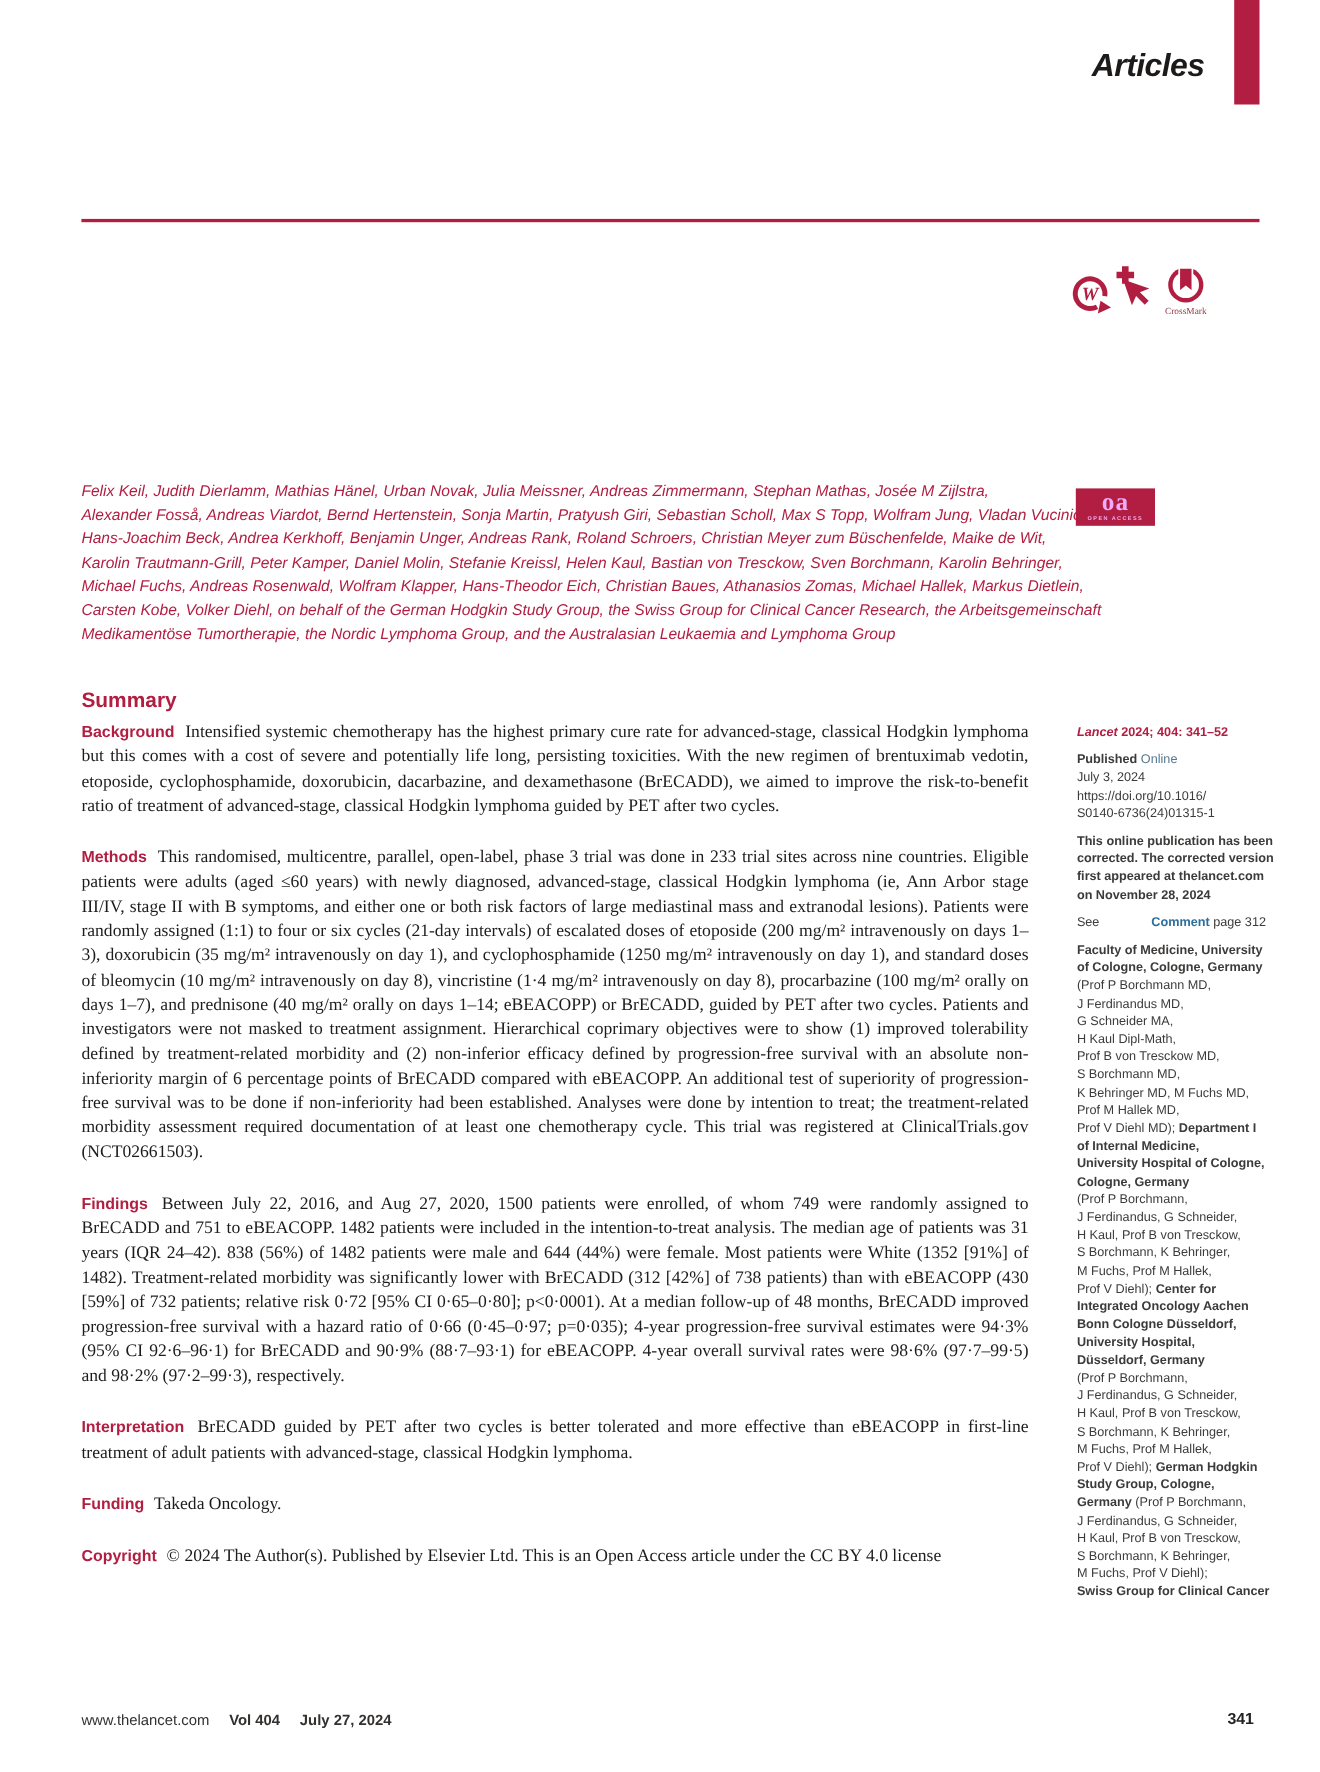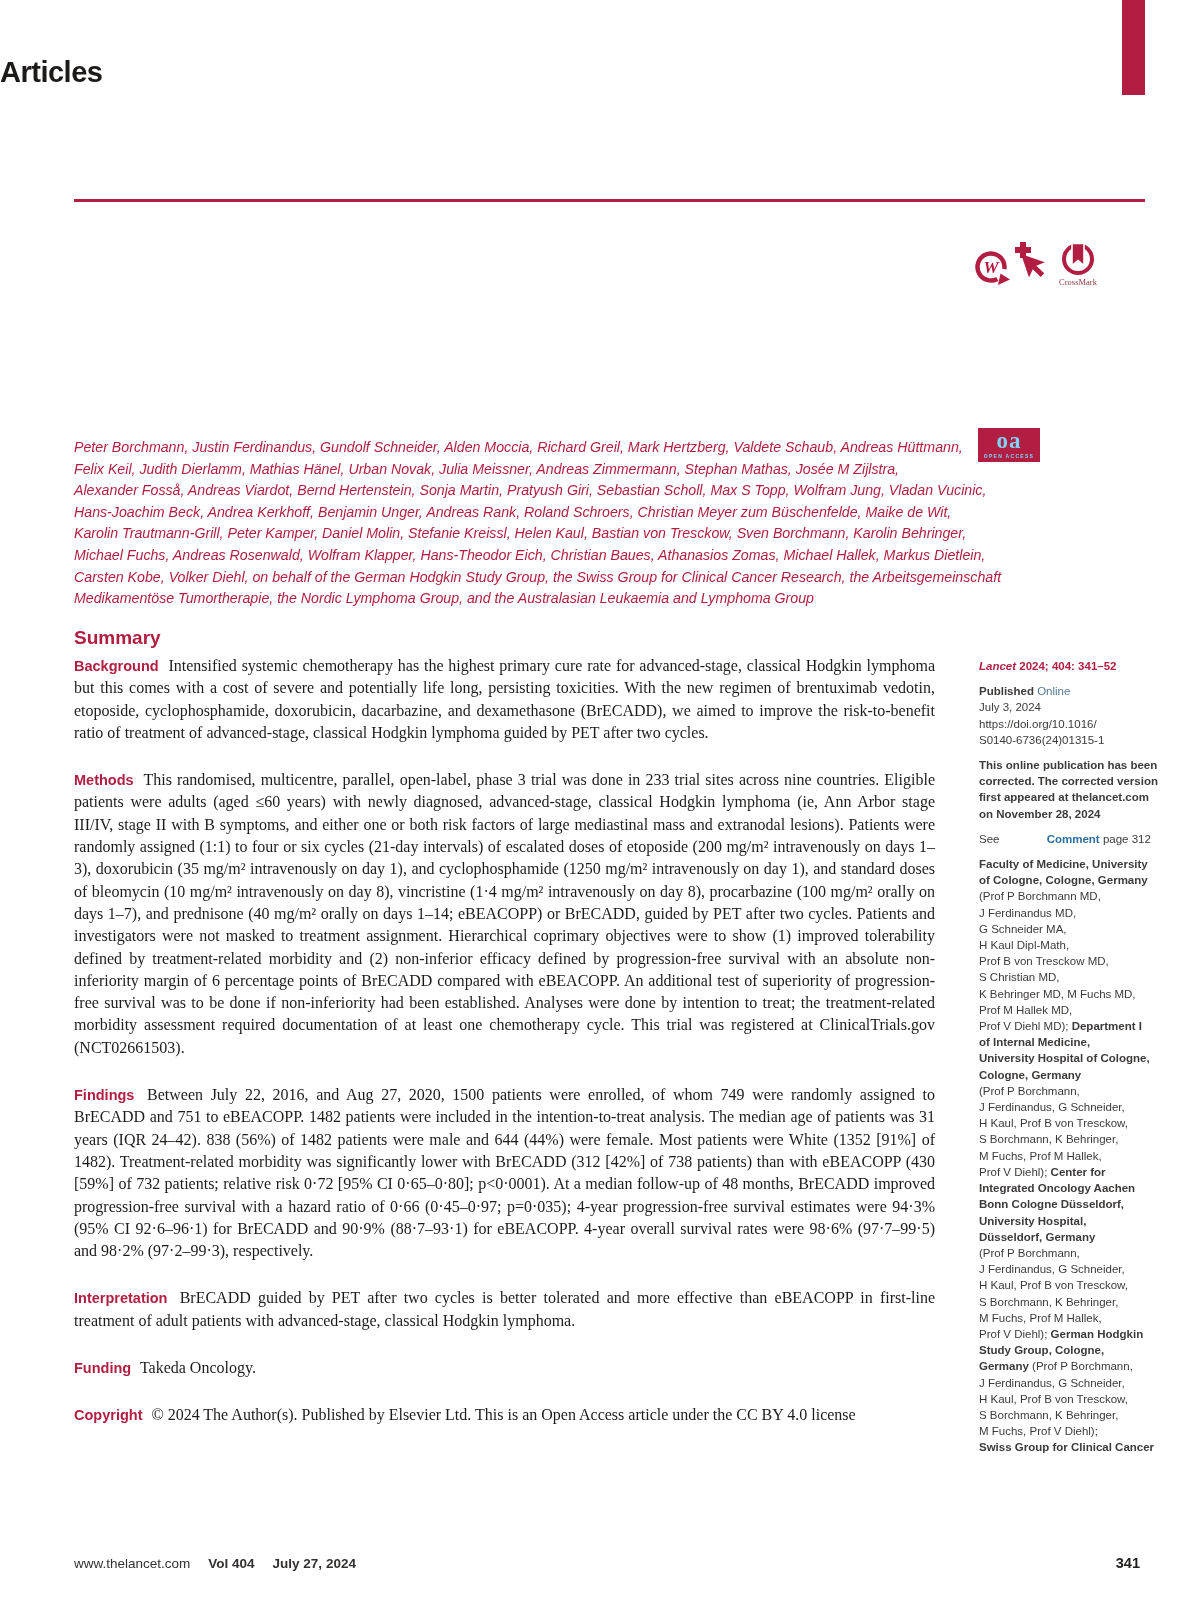--- a/index.html
+++ b/index.html
@@ -6,37 +6,37 @@
     --crimson:#b21e41;
     --link-blue:#2c6e9c;
     --online-blue:#54788f;
     --ink:#1e1c1b;
   }
   html,body{margin:0;padding:0;background:#fff;}
   .page{position:relative;width:1200px;height:1611px;background:#fff;overflow:hidden;
         font-family:"Liberation Sans",sans-serif;color:var(--ink);}
 
   .articles-bar{position:absolute;left:1122px;top:0;width:23px;height:95px;background:var(--crimson);}
-  .articles-label{position:absolute;left:0;top:56px;width:1095px;text-align:left;
-        font-size:29px;font-weight:700;color:#1d1b1a;letter-spacing:-0.5px;}
+  .articles-label{position:absolute;left:0;top:44px;width:1095px;text-align:right;
+        font-size:29px;font-weight:700;color:#1d1b1a;letter-spacing:-0.5px;font-style:italic;}
   .top-rule{position:absolute;left:74px;top:199px;width:1071px;height:3px;background:var(--crimson);}
 
   .title{position:absolute;left:74px;top:237px;width:850px;font-size:32px;line-height:43px;
         font-weight:700;color:#292725;letter-spacing:-0.2px;}
   .title div{white-space:nowrap;}
 
   .title-icons{position:absolute;left:973px;top:240px;width:140px;height:62px;}
   .ic-fill{fill:var(--crimson);}
   .ic-stroke{stroke:var(--crimson);fill:none;}
   .crossmark{position:absolute;left:76px;top:2px;width:58px;text-align:center;}
   .crossmark svg{display:block;margin:0 auto;}
   .crossmark-label{font-family:"Liberation Serif",serif;font-size:8.5px;color:#93353f;margin-top:1px;}
 
-  .oa-badge{position:absolute;left:978px;top:428px;width:62px;height:34px;background:var(--crimson);
-        color:#7dd3fc;text-align:center;}
+  .oa-badge{position:absolute;left:978px;top:444px;width:72px;height:34px;background:var(--crimson);
+        color:#f0abfc;text-align:center;}
   .oa-text{font-size:23px;font-weight:700;line-height:23px;margin-top:1px;letter-spacing:1px;
         font-family:"Liberation Serif",serif;}
   .oa-sub{font-size:5px;letter-spacing:1.3px;font-weight:700;margin-top:1px;}
 
   .authors{position:absolute;left:74px;top:437px;width:890px;font-size:14.2px;line-height:21.6px;
         font-style:italic;color:var(--crimson);}
   .authors div{white-space:nowrap;}
 
   .summary-heading{position:absolute;left:74px;top:627px;font-size:19px;font-weight:700;color:var(--crimson);}
 
@@ -88,21 +88,20 @@
       <div class="crossmark-label">CrossMark</div>
     </div>
   </div>
 
   <div class="oa-badge">
     <div class="oa-text">oa</div>
     <div class="oa-sub">OPEN ACCESS</div>
   </div>
 
   <div class="authors" id="authors">
-      <div>Peter Borchmann, Justin Ferdinandus, Gundolf Schneider, Alden Moccia, Richard Greil, Mark Hertzberg, Valdete Schaub, Andreas Hüttmann,</div>
       <div>Felix Keil, Judith Dierlamm, Mathias Hänel, Urban Novak, Julia Meissner, Andreas Zimmermann, Stephan Mathas, Josée M Zijlstra,</div>
       <div>Alexander Fosså, Andreas Viardot, Bernd Hertenstein, Sonja Martin, Pratyush Giri, Sebastian Scholl, Max S Topp, Wolfram Jung, Vladan Vucinic,</div>
       <div>Hans-Joachim Beck, Andrea Kerkhoff, Benjamin Unger, Andreas Rank, Roland Schroers, Christian Meyer zum Büschenfelde, Maike de Wit,</div>
       <div>Karolin Trautmann-Grill, Peter Kamper, Daniel Molin, Stefanie Kreissl, Helen Kaul, Bastian von Tresckow, Sven Borchmann, Karolin Behringer,</div>
       <div>Michael Fuchs, Andreas Rosenwald, Wolfram Klapper, Hans-Theodor Eich, Christian Baues, Athanasios Zomas, Michael Hallek, Markus Dietlein,</div>
       <div>Carsten Kobe, Volker Diehl, on behalf of the German Hodgkin Study Group, the Swiss Group for Clinical Cancer Research, the Arbeitsgemeinschaft</div>
       <div>Medikamentöse Tumortherapie, the Nordic Lymphoma Group, and the Australasian Leukaemia and Lymphoma Group</div>
     </div>
 
   <div class="summary-heading">Summary</div>
@@ -136,21 +135,21 @@
         <div class="sline"><span class="run-r">See </span><span class="run-bluebold">Comment</span><span class="run-r"> page 312</span></div>
       </div>
       <div class="block">
         <div class="sline"><span class="run-b">Faculty of Medicine, University</span></div>
         <div class="sline"><span class="run-b">of Cologne, Cologne, Germany</span></div>
         <div class="sline"><span class="run-r">(Prof P Borchmann MD,</span></div>
         <div class="sline"><span class="run-r">J Ferdinandus MD,</span></div>
         <div class="sline"><span class="run-r">G Schneider MA,</span></div>
         <div class="sline"><span class="run-r">H Kaul Dipl-Math,</span></div>
         <div class="sline"><span class="run-r">Prof B von Tresckow MD,</span></div>
-        <div class="sline"><span class="run-r">S Christian MD,</span></div>
+        <div class="sline"><span class="run-r">S Borchmann MD,</span></div>
         <div class="sline"><span class="run-r">K Behringer MD, M Fuchs MD,</span></div>
         <div class="sline"><span class="run-r">Prof M Hallek MD,</span></div>
         <div class="sline"><span class="run-r">Prof V Diehl MD); </span><span class="run-b">Department I</span></div>
         <div class="sline"><span class="run-b">of Internal Medicine,</span></div>
         <div class="sline"><span class="run-b">University Hospital of Cologne,</span></div>
         <div class="sline"><span class="run-b">Cologne, Germany</span></div>
         <div class="sline"><span class="run-r">(Prof P Borchmann,</span></div>
         <div class="sline"><span class="run-r">J Ferdinandus, G Schneider,</span></div>
         <div class="sline"><span class="run-r">H Kaul, Prof B von Tresckow,</span></div>
         <div class="sline"><span class="run-r">S Borchmann, K Behringer,</span></div>

